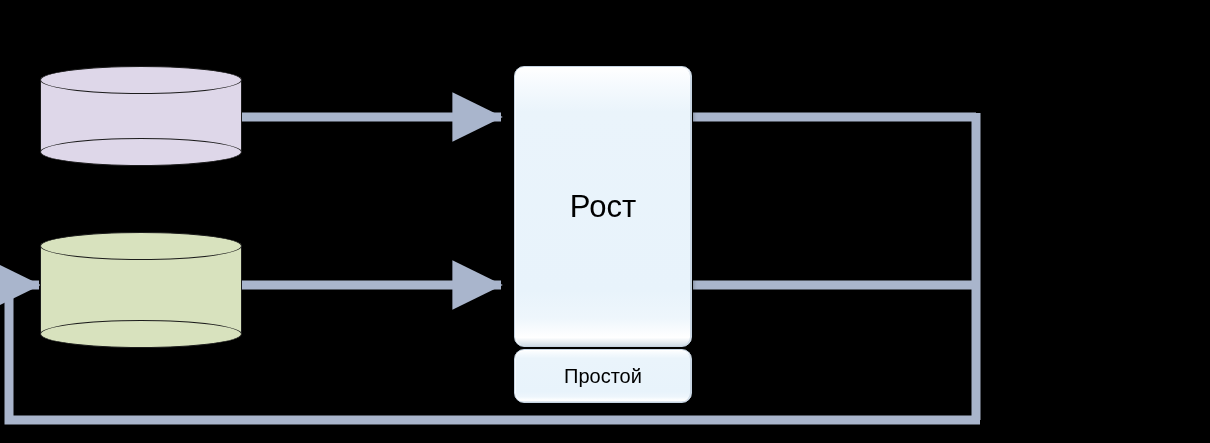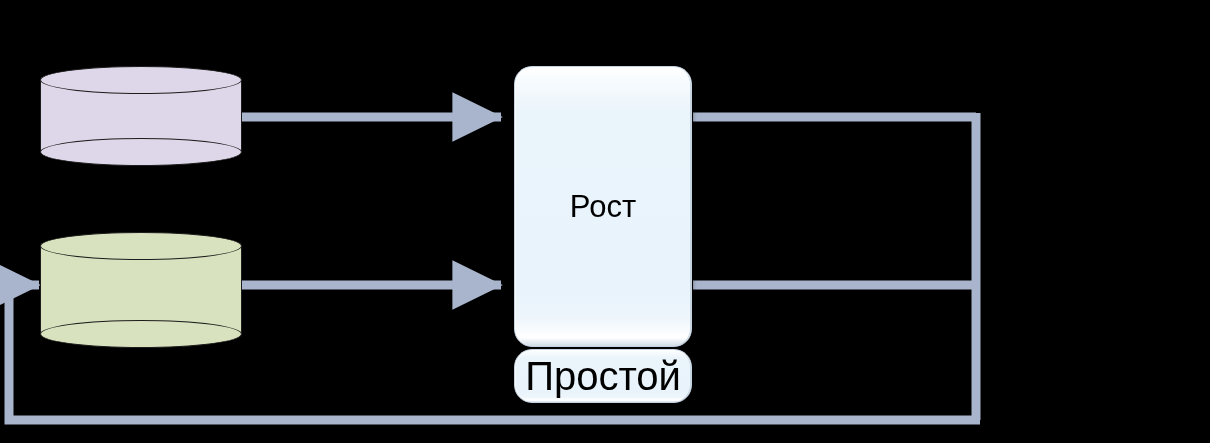--- a/index.html
+++ b/index.html
@@ -62,21 +62,21 @@
   #cyl-purple { left: 40px; top: 66px; width: 202px; height: 100px; }
   #cyl-purple .body, #cyl-purple .bottom-cap, #cyl-purple .top-cap { background: #DED7E9; }
 
   #cyl-green { left: 40px; top: 232px; width: 202px; height: 116px; }
   #cyl-green .body, #cyl-green .bottom-cap, #cyl-green .top-cap { background: #D8E2BE; }
 
   
   .proc {
     position: absolute;
     box-sizing: border-box;
-    border-radius: 18px;
+    border-radius: 10px;
     display: flex;
     align-items: center;
     justify-content: center;
     color: #000000;
     background:
       linear-gradient(to bottom,
         #ffffff 0%,
         #f7fbfe 5%,
         #eaf4fb 16%,
         #e8f3fb 80%,
@@ -95,21 +95,21 @@
     top: 66px;
     width: 178px;
     height: 281px;
     font-size: 31px;
   }
   #box-prostoy {
     left: 514px;
     top: 349px;
     width: 178px;
     height: 54px;
-    font-size: 40px;
+    font-size: 20px;
   }
   .proc .label {
     line-height: 1;
     white-space: nowrap;
   }
 </style>
 </head>
 <body>
 
 <div id="stage">

